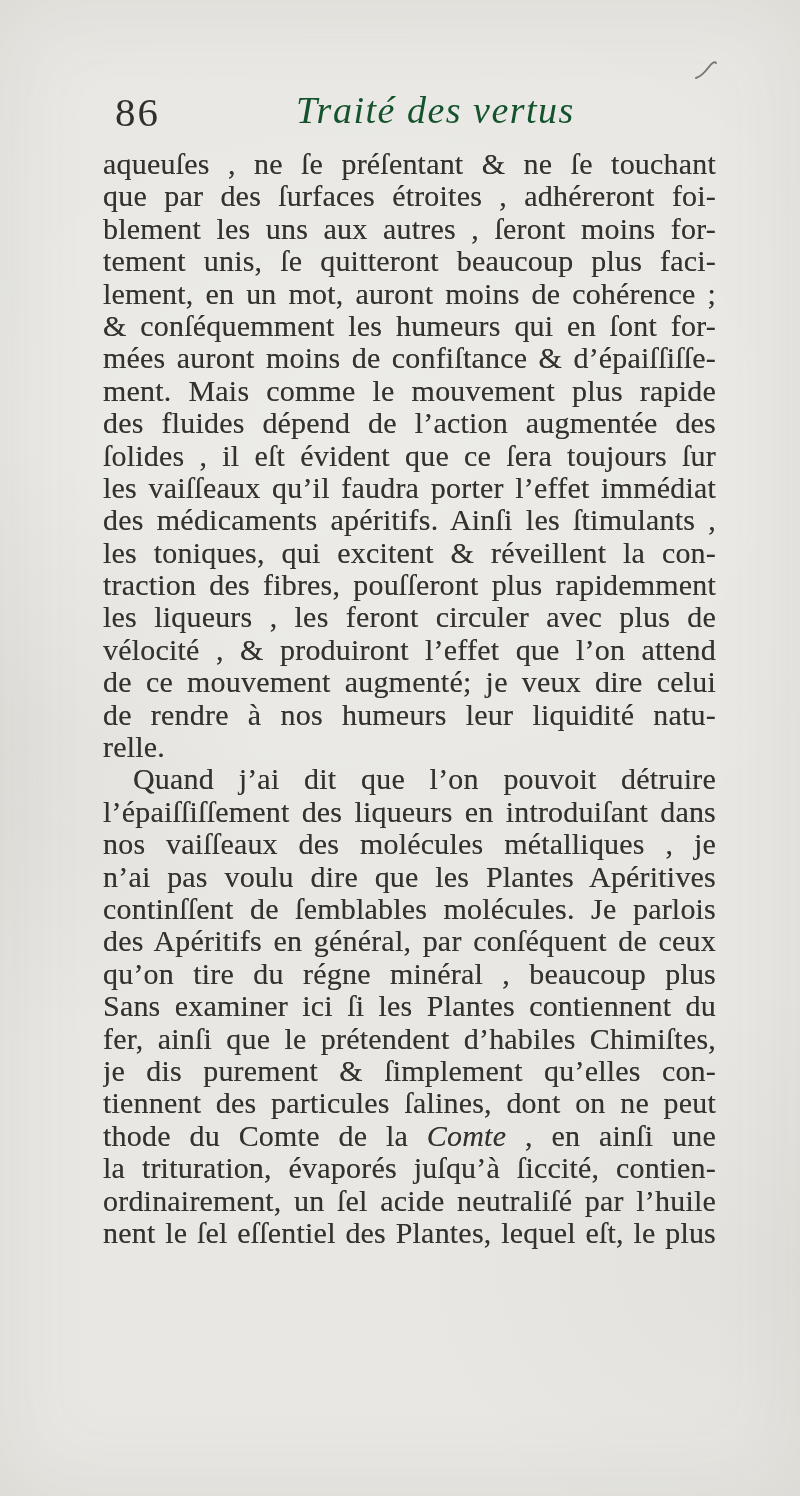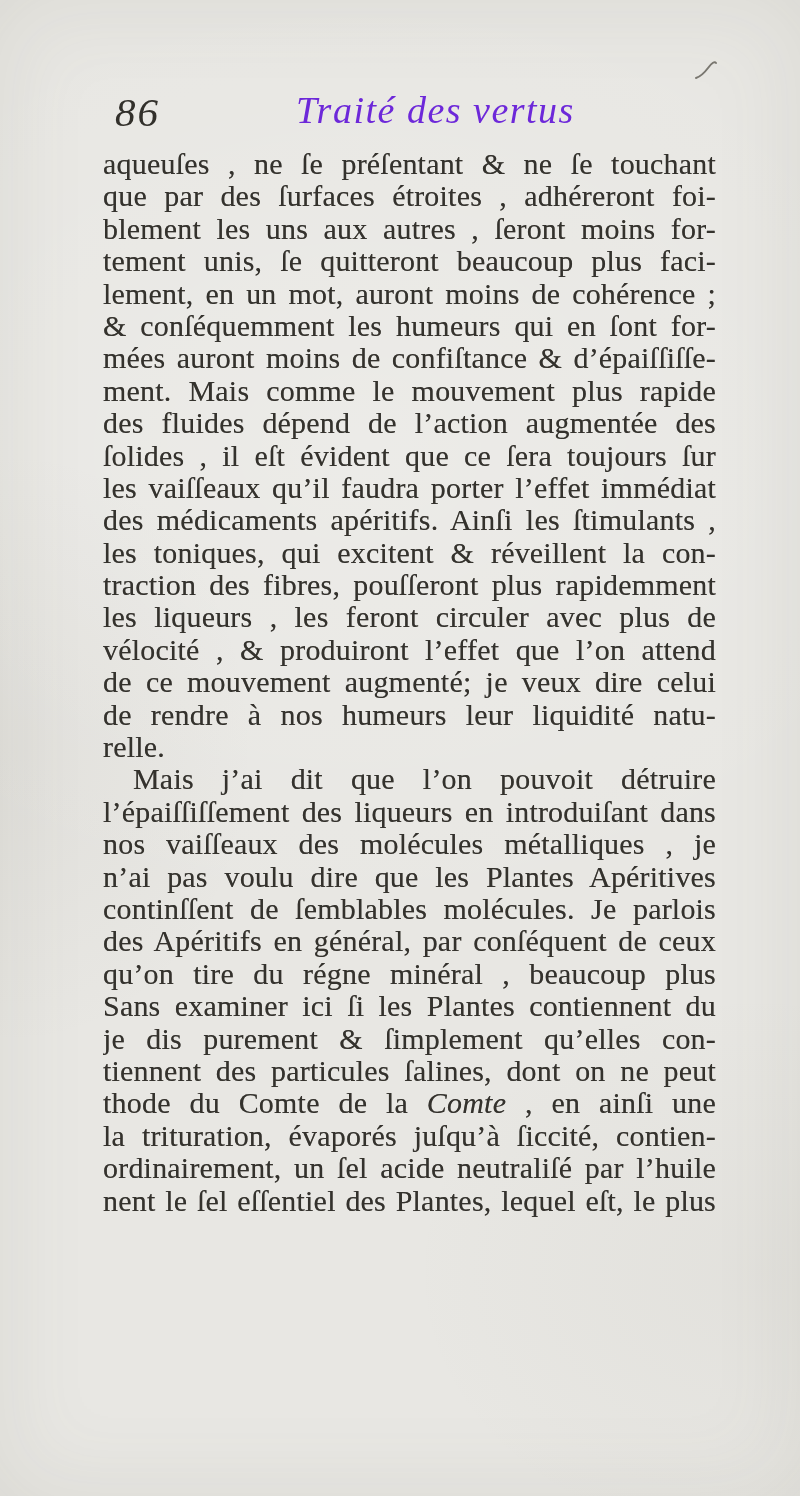--- a/index.html
+++ b/index.html
@@ -17,27 +17,27 @@
       radial-gradient(ellipse 400px 500px at 2% 50%, rgba(110,105,95,0.06), rgba(0,0,0,0) 60%),
       #e8e7e3;
     box-shadow: inset 0 0 90px rgba(100,95,82,0.10);
   }
   .page-header {
     position: absolute; top: 88px; left: 103px; width: 613px; height: 54px;
     color: #32302b;
   }
   .page-number {
     position: absolute; left: 12px; top: 0;
-    font-size: 41px; letter-spacing: 2px; color: #32302b; font-style: italic;
+    font-size: 41px; letter-spacing: 2px; color: #32302b;
   }
   .running-title {
     position: absolute; left: 0; right: 0; top: 0;
     text-align: center; padding-left: 52px;
     font-style: italic; font-size: 38px; letter-spacing: 1.5px;
-    color: #6d28d9;
+    color: #14532d;
   }
   .page-body {
     position: absolute; top: 148px; left: 103px; width: 613px;
     font-size: 30px; color: #34322d;
     letter-spacing: 0.2px;
     text-shadow: 0 0 0.5px rgba(52,50,45,0.55);
   }
   .line {
     height: 32.4px; line-height: 32.4px;
     text-align: justify;
@@ -80,27 +80,28 @@
     <div class="line"><span>ſolides , il eſt évident que ce ſera toujours ſur</span></div>
     <div class="line"><span>les vaiſſeaux qu’il faudra porter l’effet immédiat</span></div>
     <div class="line"><span>des médicaments apéritifs. Ainſi les ſtimulants ,</span></div>
     <div class="line"><span>les toniques, qui excitent &amp; réveillent la con-</span></div>
     <div class="line"><span>traction des fibres, pouſſeront plus rapidemment</span></div>
     <div class="line"><span>les liqueurs , les feront circuler avec plus de</span></div>
     <div class="line"><span>vélocité , &amp; produiront l’effet que l’on attend</span></div>
     <div class="line"><span>de ce mouvement augmenté; je veux dire celui</span></div>
     <div class="line"><span>de rendre à nos humeurs leur liquidité natu-</span></div>
     <div class="line no-just"><span>relle.</span></div>
-    <div class="line indent"><span>Mais j’ai dit que l’on pouvoit détruire</span></div>
+    <div class="line indent"><span>Quand j’ai dit que l’on pouvoit détruire</span></div>
     <div class="line"><span>l’épaiſſiſſement des liqueurs en introduiſant dans</span></div>
     <div class="line"><span>nos vaiſſeaux des molécules métalliques , je</span></div>
     <div class="line"><span>n’ai pas voulu dire que les Plantes Apéritives</span></div>
     <div class="line"><span>continſſent de ſemblables molécules. Je parlois</span></div>
     <div class="line"><span>des Apéritifs en général, par conſéquent de ceux</span></div>
     <div class="line"><span>qu’on tire du régne minéral , beaucoup plus</span></div>
     <div class="line"><span>Sans examiner ici ſi les Plantes contiennent du</span></div>
+    <div class="line"><span>fer, ainſi que le prétendent d’habiles Chimiſtes,</span></div>
     <div class="line"><span>je dis purement &amp; ſimplement qu’elles con-</span></div>
     <div class="line"><span>tiennent des particules ſalines, dont on ne peut</span></div>
     <div class="line"><span>thode du Comte de la </span><span class="it">Comte</span><span> , en ainſi une</span></div>
     <div class="line"><span>la trituration, évaporés juſqu’à ſiccité, contien-</span></div>
     <div class="line"><span>ordinairement, un ſel acide neutraliſé par l’huile</span></div>
     <div class="line"><span>nent le ſel eſſentiel des Plantes, lequel eſt, le plus</span></div>
   </div>
 
 </body></html>

